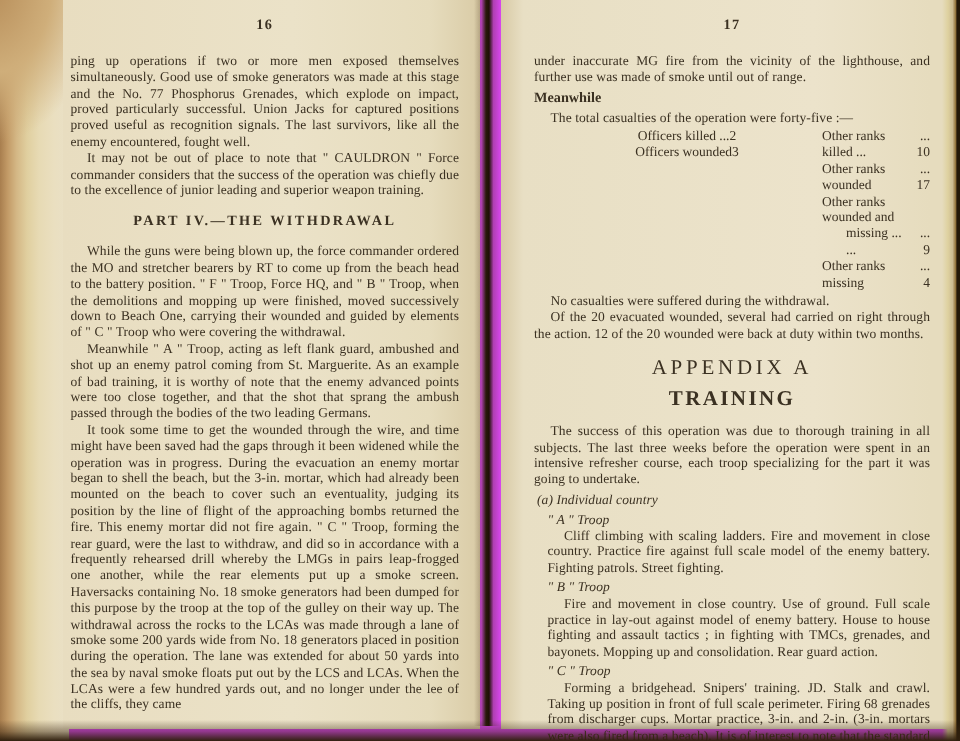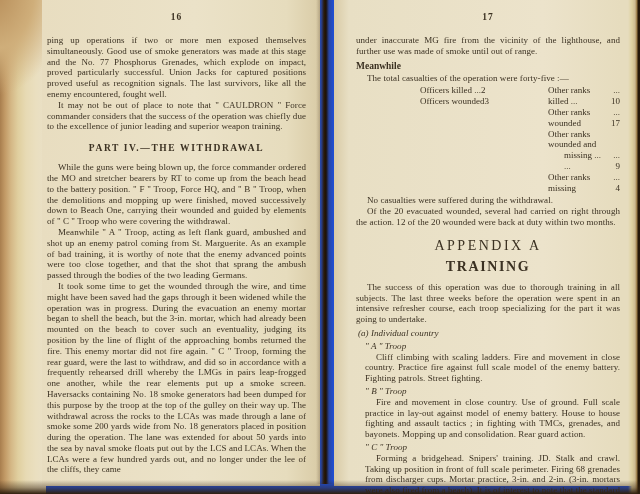--- a/index.html
+++ b/index.html
@@ -1,21 +1,21 @@
 <!DOCTYPE html>
 <html><head>
 <meta charset="utf-8">
 <style>
   html,body{margin:0;padding:0;}
   body{
     width:640px;height:494px;overflow:hidden;position:relative;
     background:#7a5f3c;
     font-family:"Liberation Serif", serif;
   }
-  .photo{position:absolute;inset:0;background:#1d4ed8;}
+  .photo{position:absolute;inset:0;background:#d946ef;}
   
   .edge-stack{
     position:absolute;left:0;top:0;bottom:0;width:46px;
     background:linear-gradient(90deg,#a87e4e 0px,#c29a66 5px,#d4b785 11px,#e0cf9f 18px,#e7dab4 26px,#eadfc0 36px,#e9e0c6 46px);
   }
   .corner-curl{
     position:absolute;left:0;top:0;width:70px;height:100px;
     background:radial-gradient(ellipse at -10% -10%,#b68c58 0%,#cfae7a 38%,rgba(231,218,180,0) 68%);
     border-bottom-right-radius:70px;
   }
@@ -48,21 +48,21 @@
   }
   .pageno{text-align:center;font-size:9.5px;font-weight:bold;letter-spacing:1px;margin:0 0 13px 0;}
   .body-text p{margin:0;font-size:9px;line-height:10.8px;text-align:justify;letter-spacing:.05px;}
   p.ind{text-indent:11px;}
   .part-header{text-align:center;font-weight:bold;font-size:9.5px;letter-spacing:1.6px;margin:11px 0 9px 0;}
   .cas-heading{font-weight:bold;font-size:9.5px;margin:4px 0 2px 0;}
   .cas-intro{text-indent:11px;margin:0;font-size:9px;line-height:10.8px;}
   .cas-table{display:flex;margin:2px 0 2px 0;font-size:9px;line-height:10.8px;}
   .cas-col-left{width:116px;margin-left:24px;}
   .cas-col-right{flex:1;margin-left:12px;}
-  .cas-row{display:flex;justify-content:flex-start;margin-left:40px;}
+  .cas-row{display:flex;justify-content:center;margin-left:40px;}
   .cas-row .val{text-align:right;}
   .cas-row.wrap-indent .lbl{padding-left:16px;}
   .appendix{text-align:center;font-size:14px;letter-spacing:2.5px;margin:10px 0 5px 0;}
   .training{text-align:center;font-weight:bold;font-size:14px;letter-spacing:1.6px;margin:0 0 7px 0;}
   .item-a{font-style:italic;margin:3px 0 0 2px !important;text-align:left !important;}
   .troop{margin-left:9px;}
   .troop-heading{font-style:italic;margin-top:2px !important;text-align:left !important;}
 </style>
 </head>
 <body>

